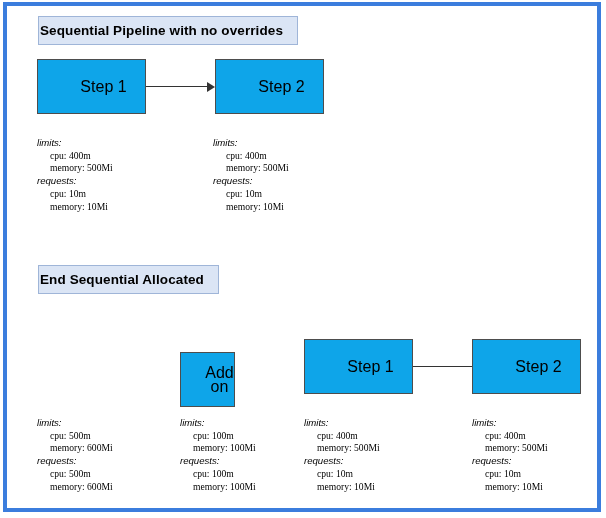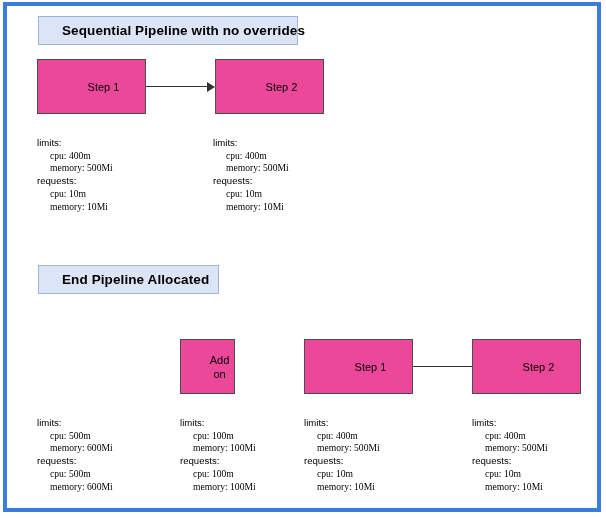--- a/index.html
+++ b/index.html
@@ -34,47 +34,47 @@
   
   .section-title {
     position: absolute;
     background: #dbe5f5;
     border: 1px solid #9fb5d8;
     box-sizing: border-box;
     font-weight: bold;
     font-size: 13.5px;
     color: #000000;
     line-height: 27px;
-    padding-left: 23px;
+    padding-left: 1px;
     letter-spacing: 0.1px;
     white-space: nowrap;
   }
   #title-pipeline {
     left: 31px;
     top: 10px;
     width: 260px;
     height: 29px;
   }
   #title-end-resources {
     left: 31px;
     top: 259px;
     width: 181px;
     height: 29px;
   }
   
   .node {
     position: absolute;
-    background: #ec4899;
+    background: #0ea5e9;
     border: 1.3px solid #4d4d4d;
     box-sizing: border-box;
     display: flex;
     flex-direction: column;
     align-items: center;
     justify-content: center;
-    font-size: 11px;
+    font-size: 16px;
     color: #000000;
     text-align: center;
     line-height: 14px;
     padding-left: 24px;
   }
   .node-line { display: block; }
   
   .arrow {
     position: absolute;
     height: 10px;
@@ -96,21 +96,21 @@
     border-left: 8px solid #333333;
   }
   
   .res-block {
     position: absolute;
     font-size: 9.6px;
     color: #000000;
     line-height: 12.7px;
     white-space: nowrap;
   }
-  .res-key { display: block; }
+  .res-key { display: block; font-style: italic; }
   .res-sub { display: block; padding-left: 13px; font-family: Liberation Serif, serif; }
 </style>
 </head>
 <body>
 
 <div id="canvas">
   <div class="frame">
 
     <div class="section-title" id="title-pipeline">Sequential Pipeline with no overrides</div>
 
@@ -138,24 +138,24 @@
 
     <div class="res-block" style="left:206px; top:131px;">
       <span class="res-key">limits:</span>
       <span class="res-sub">cpu: 400m</span>
       <span class="res-sub">memory: 500Mi</span>
       <span class="res-key">requests:</span>
       <span class="res-sub">cpu: 10m</span>
       <span class="res-sub">memory: 10Mi</span>
     </div>
 
-    <div class="section-title" id="title-end-resources">End Pipeline Allocated</div>
-
-
-    <div class="node" style="left:173px; top:333px; width:55px; height:55px;">
+    <div class="section-title" id="title-end-resources">End Sequential Allocated</div>
+
+
+    <div class="node" style="left:173px; top:346px; width:55px; height:55px;">
       <span class="node-line">Add on</span>
     </div>
 
     <div class="node" style="left:297px; top:333px; width:109px; height:55px;">
       <span class="node-line">Step 1</span>
     </div>
 
     <div class="arrow" style="left:406px; top:356px; width:69px;">
       <div class="arrow-shaft" style="width:61px;"></div>
       <div class="arrow-head" style="left:61px;"></div>

